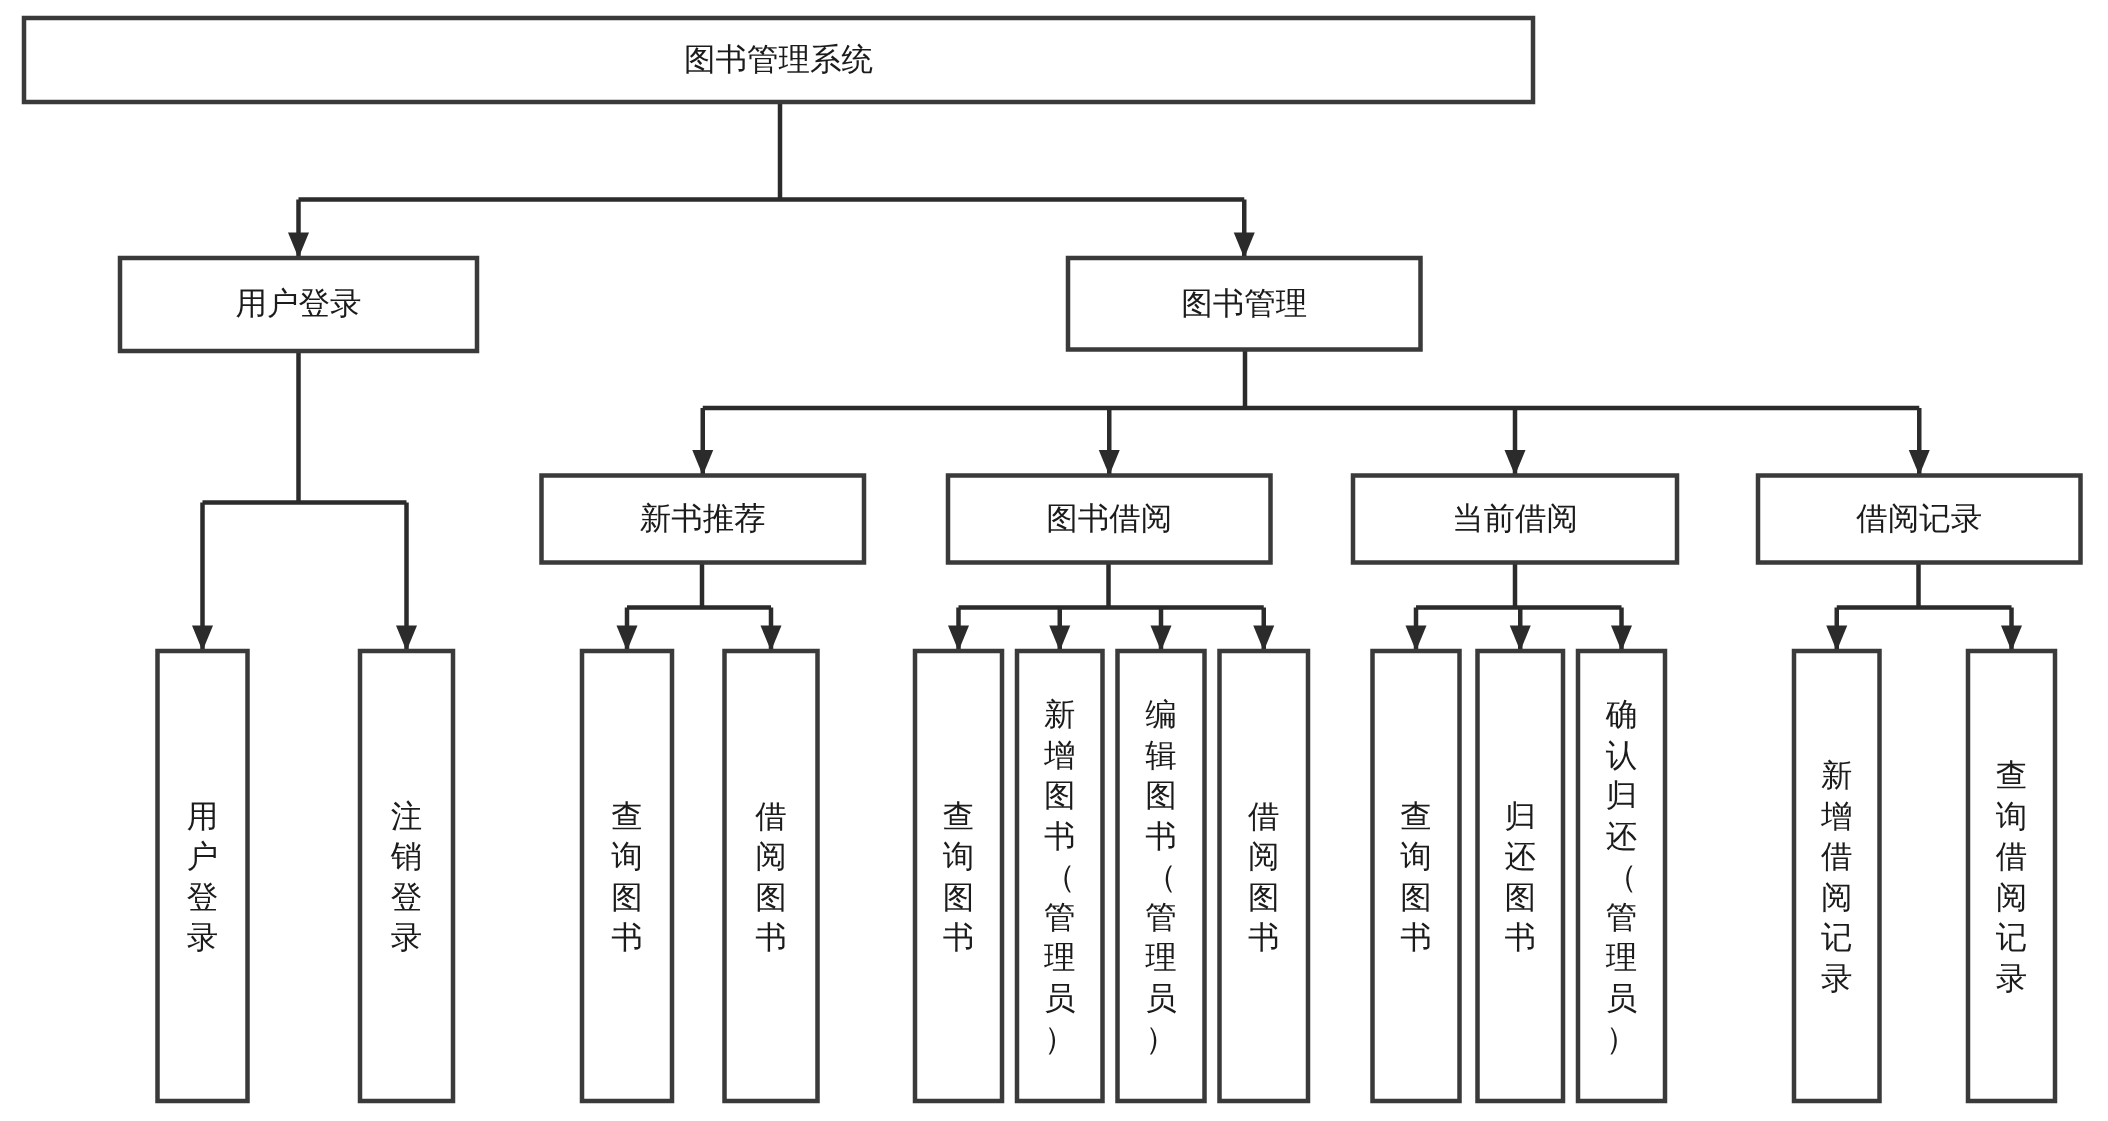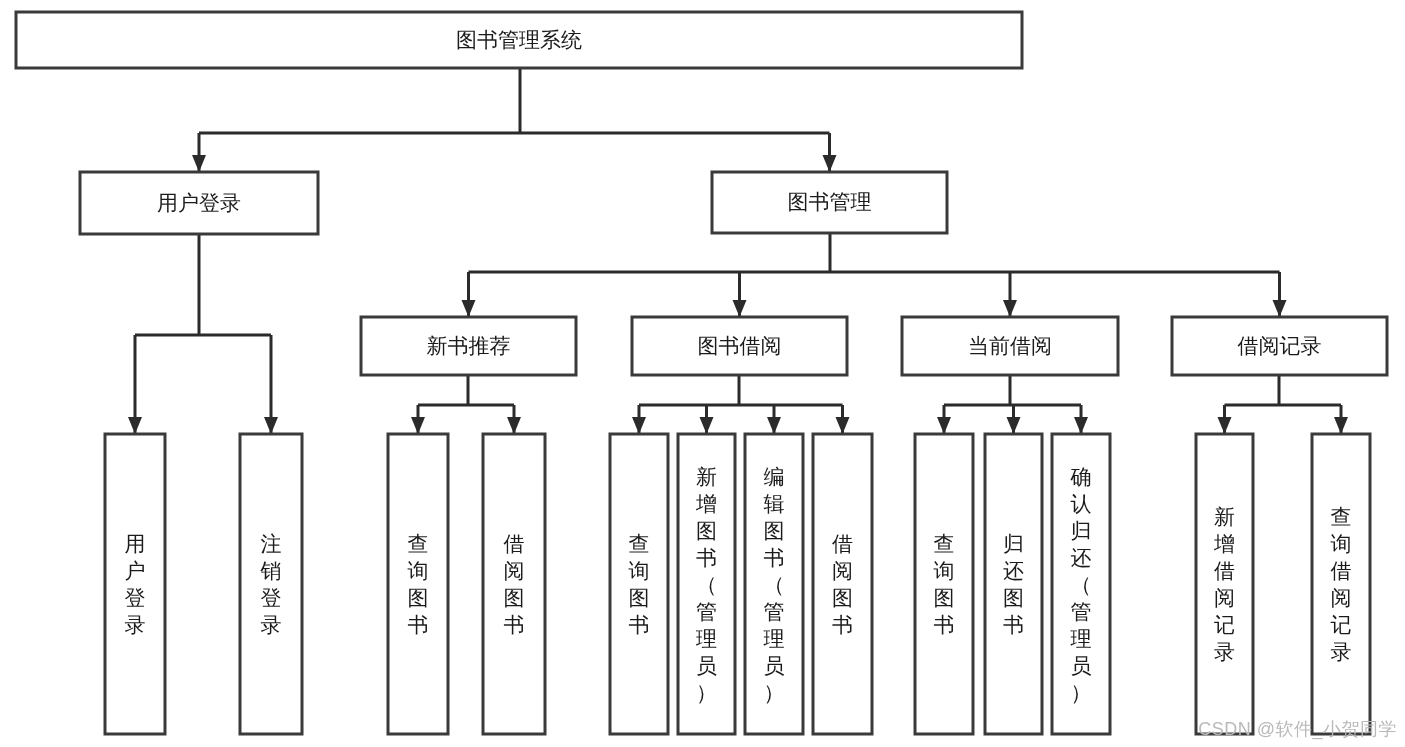--- a/index.html
+++ b/index.html
@@ -201,14 +201,13 @@
         <g>
           <rect x="1196" y="434" width="57" height="300" class="node-box"></rect>
           <text x="1224.5" y="524.06" class="node-label-v"><tspan x="1224.5" dy="0">新</tspan><tspan x="1224.5" dy="27">增</tspan><tspan x="1224.5" dy="27">借</tspan><tspan x="1224.5" dy="27">阅</tspan><tspan x="1224.5" dy="27">记</tspan><tspan x="1224.5" dy="27">录</tspan></text>
         </g>
         <g>
           <rect x="1312" y="434" width="58" height="300" class="node-box"></rect>
           <text x="1341" y="524.06" class="node-label-v"><tspan x="1341" dy="0">查</tspan><tspan x="1341" dy="27">询</tspan><tspan x="1341" dy="27">借</tspan><tspan x="1341" dy="27">阅</tspan><tspan x="1341" dy="27">记</tspan><tspan x="1341" dy="27">录</tspan></text>
         </g>
       </g>
   </svg>
-  <div class="watermark">CSDN @软件_小贺同学</div>
 </div>
 
 </body></html>

